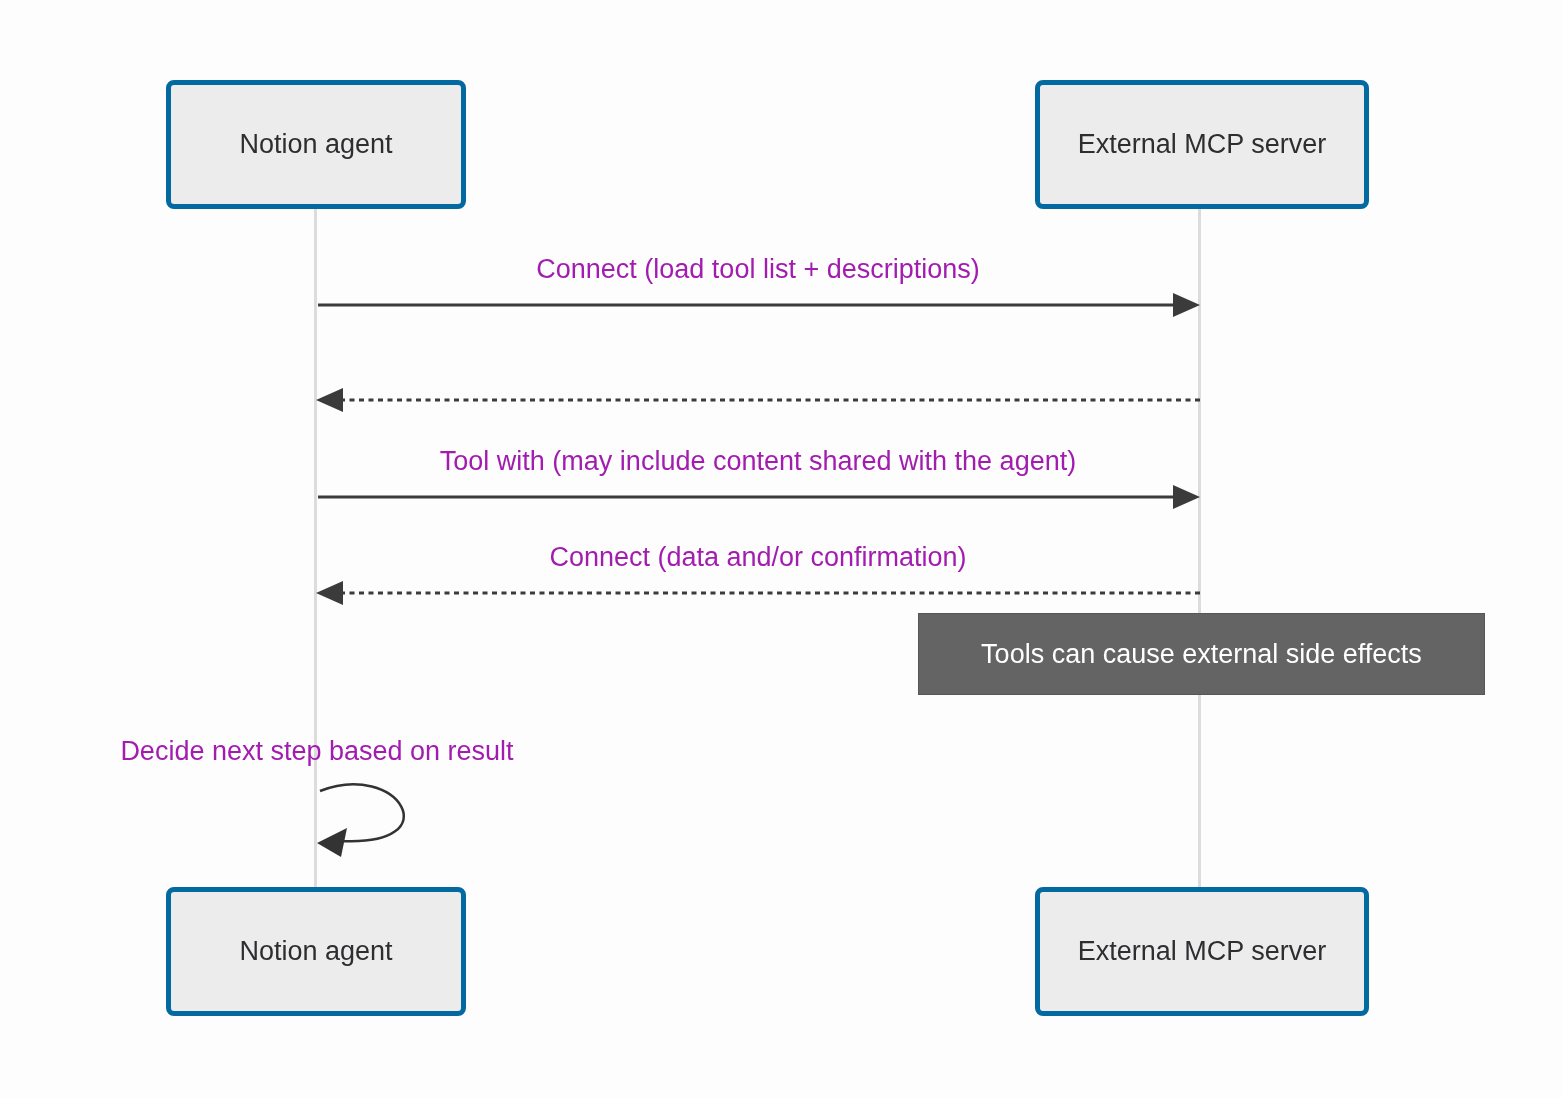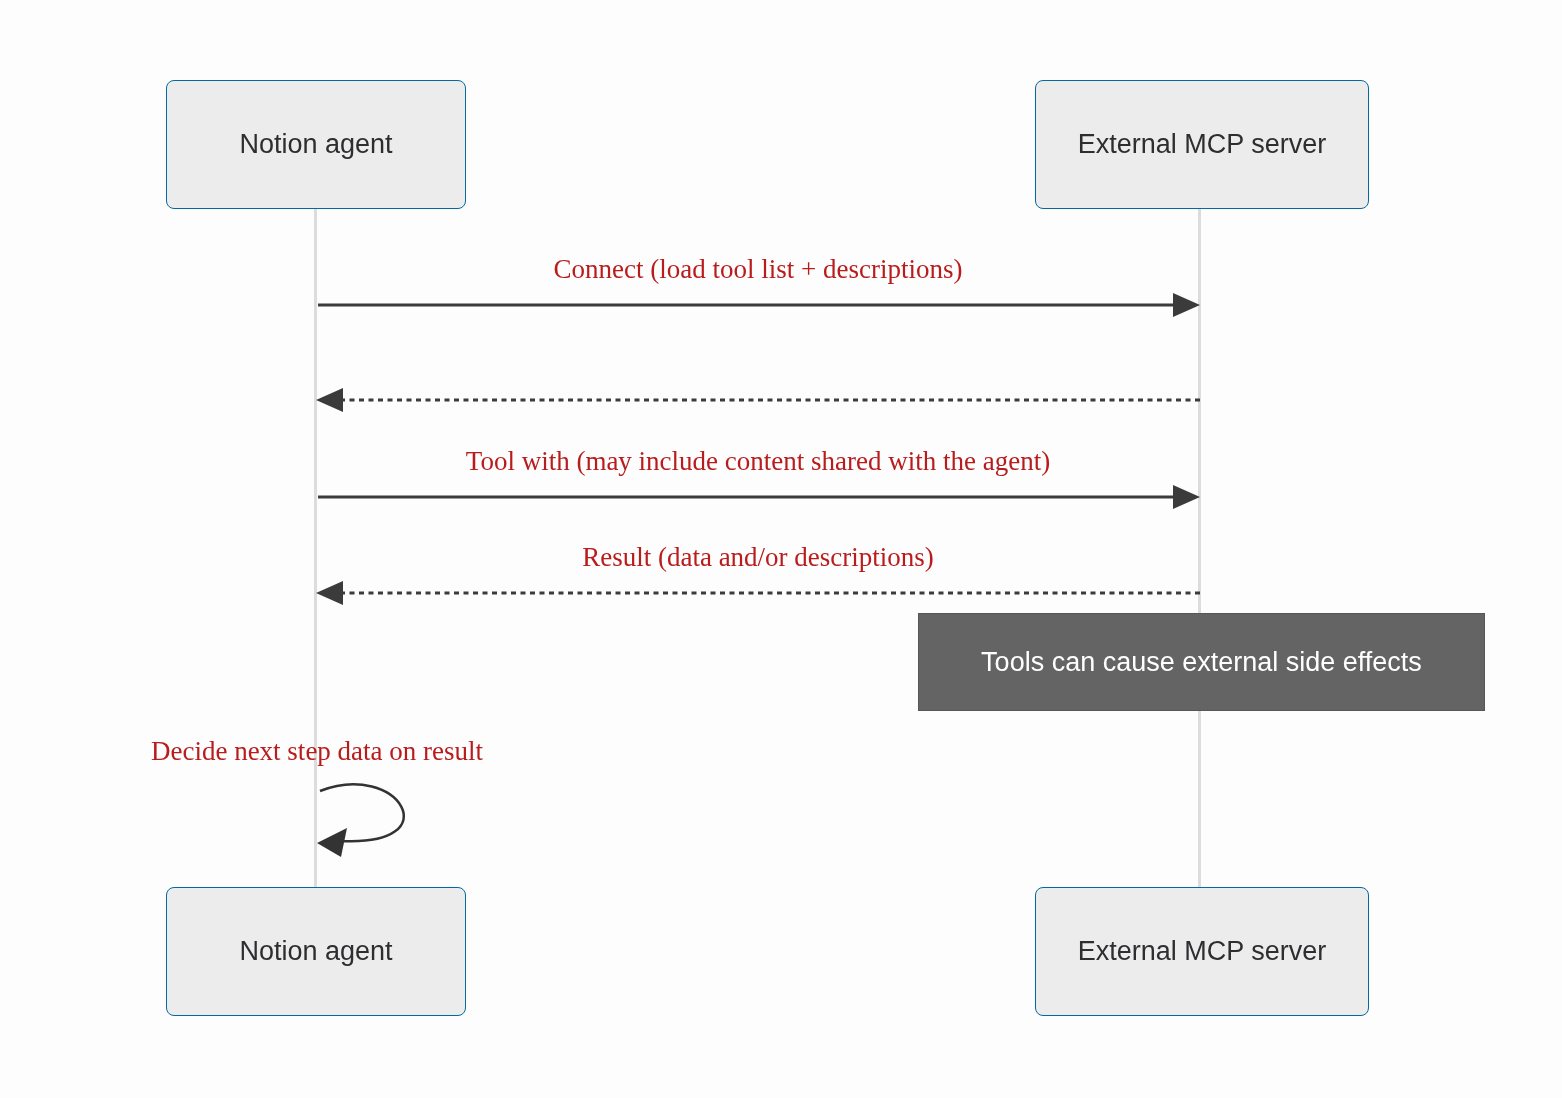--- a/index.html
+++ b/index.html
@@ -11,21 +11,21 @@
   .canvas {
     position: relative;
     width: 1562px;
     height: 1098px;
     background: #fdfdfd;
     overflow: hidden;
   }
   .actor-box {
     position: absolute;
     background: #ececec;
-    border: 1px solid #0369a1;
+    border: 5px solid #0369a1;
     border-radius: 8px;
     display: flex;
     align-items: center;
     justify-content: center;
     font-size: 27px;
     color: #2e2e30;
     z-index: 3;
     box-sizing: border-box;
   }
   .actor-top-left    { left: 166px;  top: 80px;  width: 300px; height: 129px; }
@@ -47,35 +47,34 @@
     left: 0; top: 0;
     width: 1562px;
     height: 1098px;
     z-index: 2;
   }
   .msg-label {
     position: absolute;
     transform: translate(-50%, -50%);
     white-space: nowrap;
     font-size: 27px;
-    color: #b91c1c;
+    color: #a21caf;
     z-index: 3;
-    font-family: Liberation Serif, serif;
   }
   .msg-1 { left: 758px; top: 269px; }
   .msg-2 { left: 758px; top: 365px; }
   .msg-3 { left: 758px; top: 461px; }
   .msg-4 { left: 758px; top: 557px; }
   .msg-self { left: 317px; top: 751px; }
   .note-box {
     position: absolute;
     left: 918px;
     top: 613px;
     width: 567px;
-    height: 98px;
+    height: 82px;
     background: #646464;
     border: 1px solid #565659;
     box-sizing: border-box;
     display: flex;
     align-items: center;
     justify-content: center;
     font-size: 27px;
     color: #ffffff;
     white-space: nowrap;
     z-index: 3;
@@ -112,22 +111,22 @@
     </g>
 
     <g>
       <path d="M 320 791 C 398 760, 452 847, 340 841" stroke="#333333" stroke-width="2.5" fill="none"></path>
       <polygon points="317,843 347,828 341,857" fill="#333333"></polygon>
     </g>
   </svg>
 
   <div class="msg-label msg-1">Connect (load tool list + descriptions)</div>
   <div class="msg-label msg-3">Tool with (may include content shared with the agent)</div>
-  <div class="msg-label msg-4">Result (data and/or descriptions)</div>
-  <div class="msg-label msg-self">Decide next step data on result</div>
+  <div class="msg-label msg-4">Connect (data and/or confirmation)</div>
+  <div class="msg-label msg-self">Decide next step based on result</div>
 
   <div class="note-box">Tools can cause external side effects</div>
 
   <div class="actor-box actor-top-left">Notion agent</div>
   <div class="actor-box actor-top-right">External MCP server</div>
   <div class="actor-box actor-bottom-left">Notion agent</div>
   <div class="actor-box actor-bottom-right">External MCP server</div>
 
 </div>
 

